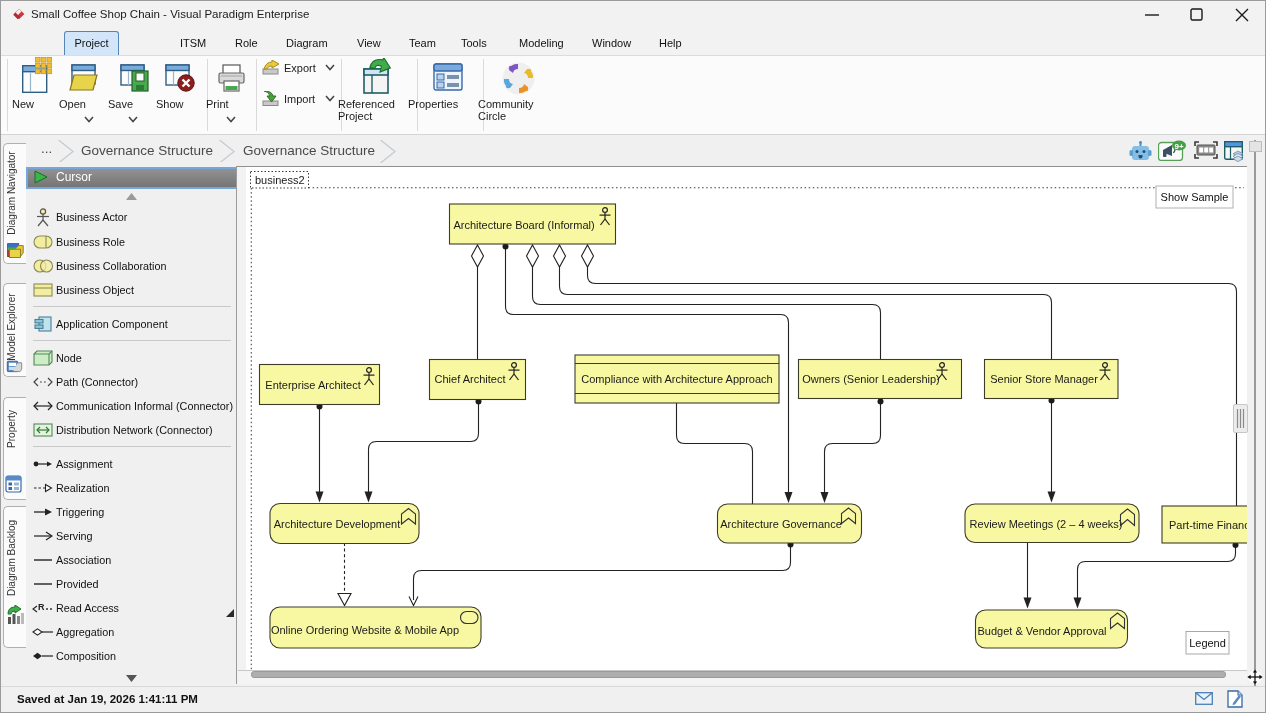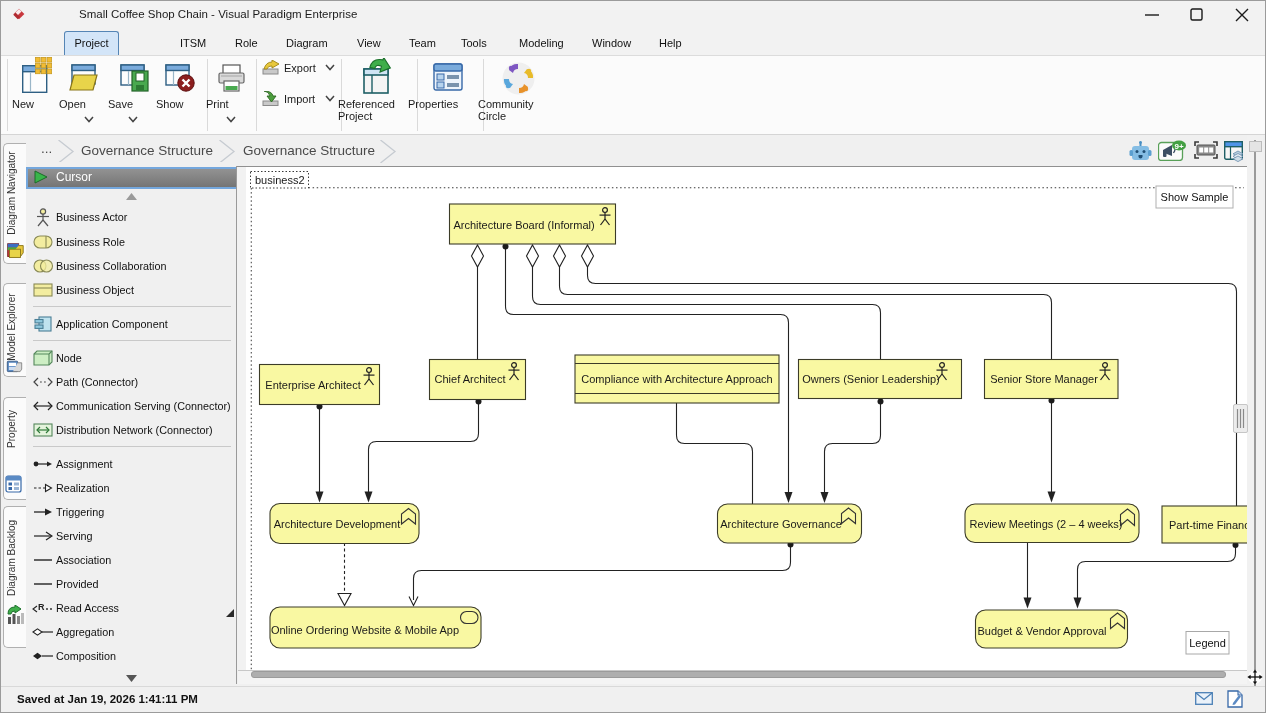--- a/index.html
+++ b/index.html
@@ -2,21 +2,21 @@
 <html><head>
 <meta charset="utf-8">
 <style>
 html,body{margin:0;padding:0;}
 body{width:1266px;height:713px;position:relative;overflow:hidden;
  font-family:"Liberation Sans",sans-serif;background:#f0f0f0;
  -webkit-font-smoothing:antialiased;}
 .abs{position:absolute;}
 
 #titlebar{left:0;top:0;width:1266px;height:30px;background:#f2f2f2;}
-#titletext{left:31px;top:8px;font-size:11.5px;color:#1b1b1b;margin-left:48px;}
+#titletext{left:31px;top:8px;font-size:11.5px;color:#1b1b1b;}
 
 #menubar{left:0;top:30px;width:1266px;height:25px;background:#f2f2f2;}
 .mitem{position:absolute;top:37px;font-size:11px;color:#111;margin-left:44px;}
 #ptab{left:64px;top:31px;width:55px;height:24px;background:#d3e5f8;
  border:1px solid #5585b5;border-bottom:none;border-radius:3px 3px 0 0;
  text-align:center;line-height:23px;font-size:11px;color:#111;box-sizing:border-box;z-index:3;}
 
 #toolbar{left:0;top:55px;width:1266px;height:80px;background:#fbfbfb;border-top:1px solid #dcdcdc;border-bottom:1px solid #d5d5d5;box-sizing:border-box;}
 .tsep{position:absolute;top:4px;width:1px;height:72px;background:#dadada;}
 .tlabel{position:absolute;font-size:11px;color:#1b1b1b;text-align:left;}
@@ -354,21 +354,21 @@
     <span>Path (Connector)</span>
   </div>
 <div class="prow" style="top:396px">
     <svg width="20" height="10" viewBox="0 0 20 10">
       <g stroke="#222" stroke-width="1.2" fill="none">
         <path d="M5 1 L1 5 L5 9"></path>
         <path d="M15 1 L19 5 L15 9"></path>
         <line x1="1" y1="5" x2="19" y2="5"></line>
       </g>
     </svg>
-    <span>Communication Serving (Connector)</span>
+    <span>Communication Informal (Connector)</span>
   </div>
 <div class="prow" style="top:420px">
     <svg width="20" height="14" viewBox="0 0 20 14">
       <rect x="1" y="1" width="18" height="12" fill="#e4f3dc" stroke="#55885c" stroke-width="1.1"></rect>
       <g stroke="#2f7a38" stroke-width="1.2" fill="none">
         <path d="M7 4 L4 7 L7 10"></path>
         <path d="M13 4 L16 7 L13 10"></path>
         <line x1="4" y1="7" x2="16" y2="7"></line>
       </g>
     </svg>

